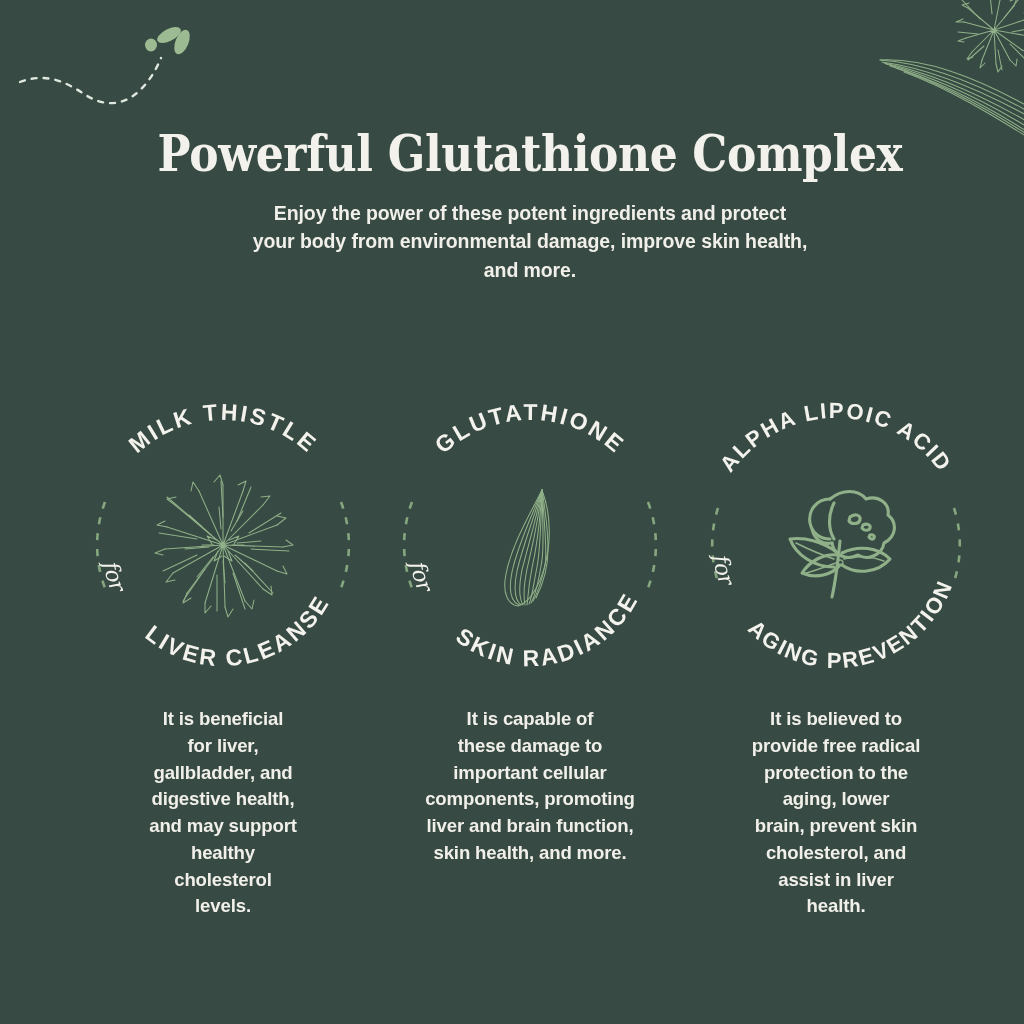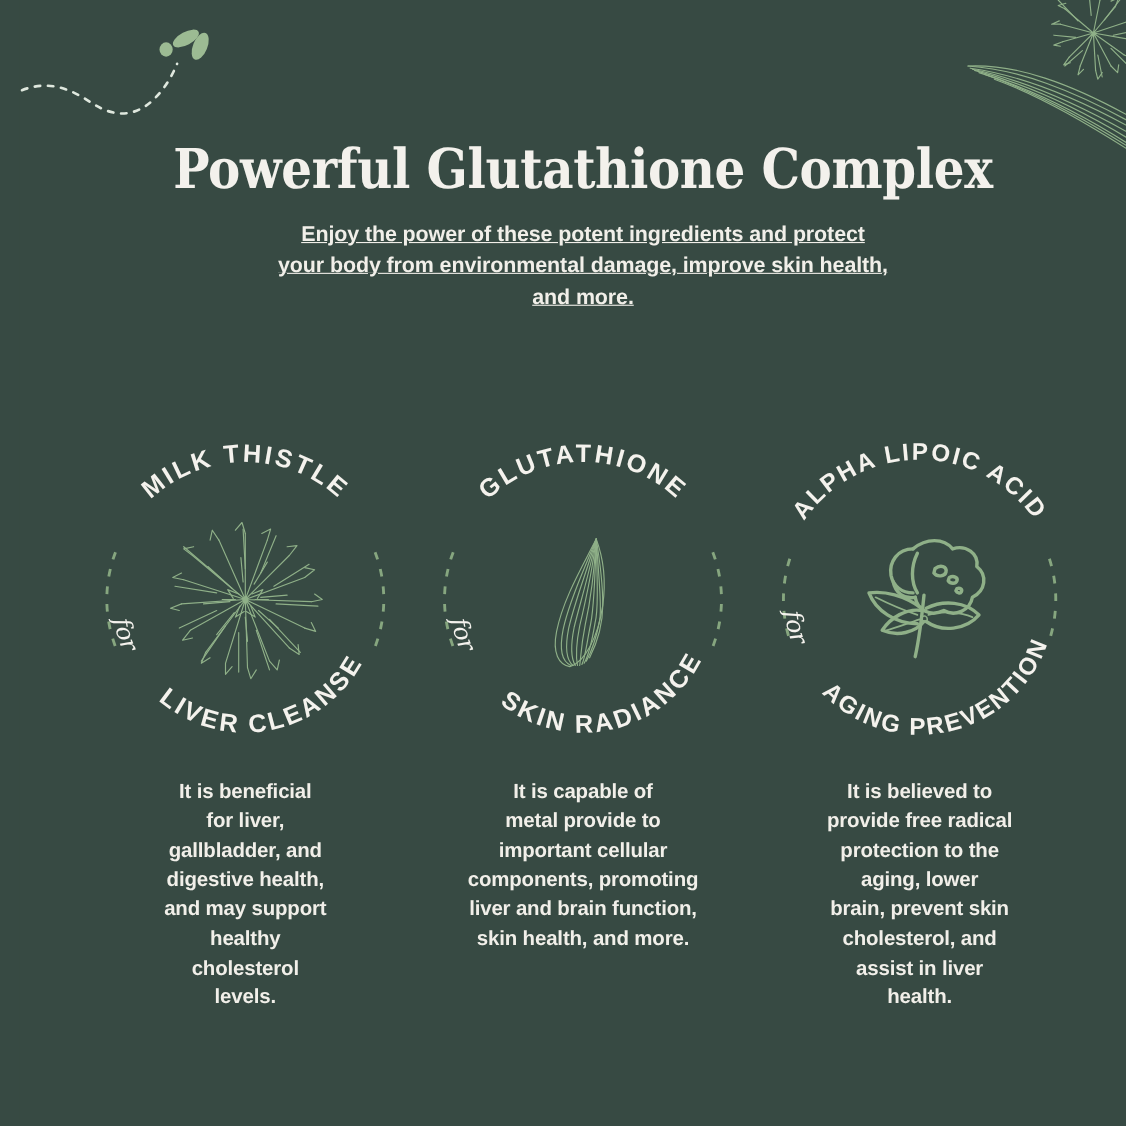--- a/index.html
+++ b/index.html
@@ -52,21 +52,20 @@
     white-space: nowrap;
   }
   #subtitle {
     margin: 18px auto 0 auto;
     width: 700px;
     font-size: 19.5px;
     line-height: 1.48;
     font-weight: 700;
     color: #f1efe9;
     letter-spacing: -0.1px;
-    text-decoration: underline;
   }
 
   
   #badges {
     position: absolute;
     top: 400px;
     left: 0;
     width: 1024px;
     height: 290px;
   }
@@ -329,21 +328,21 @@
       <span class="desc-line">gallbladder, and</span>
       <span class="desc-line">digestive health,</span>
       <span class="desc-line">and may support</span>
       <span class="desc-line">healthy</span>
       <span class="desc-line">cholesterol</span>
       <span class="desc-line">levels.</span>
     </div>
 
     <div class="desc-col" id="desc-1">
       <span class="desc-line">It is capable of</span>
-      <span class="desc-line">metal provide to</span>
+      <span class="desc-line">these damage to</span>
       <span class="desc-line">important cellular</span>
       <span class="desc-line">components, promoting</span>
       <span class="desc-line">liver and brain function,</span>
       <span class="desc-line">skin health, and more.</span>
     </div>
 
     <div class="desc-col" id="desc-2">
       <span class="desc-line">It is believed to</span>
       <span class="desc-line">provide free radical</span>
       <span class="desc-line">protection to the</span>

